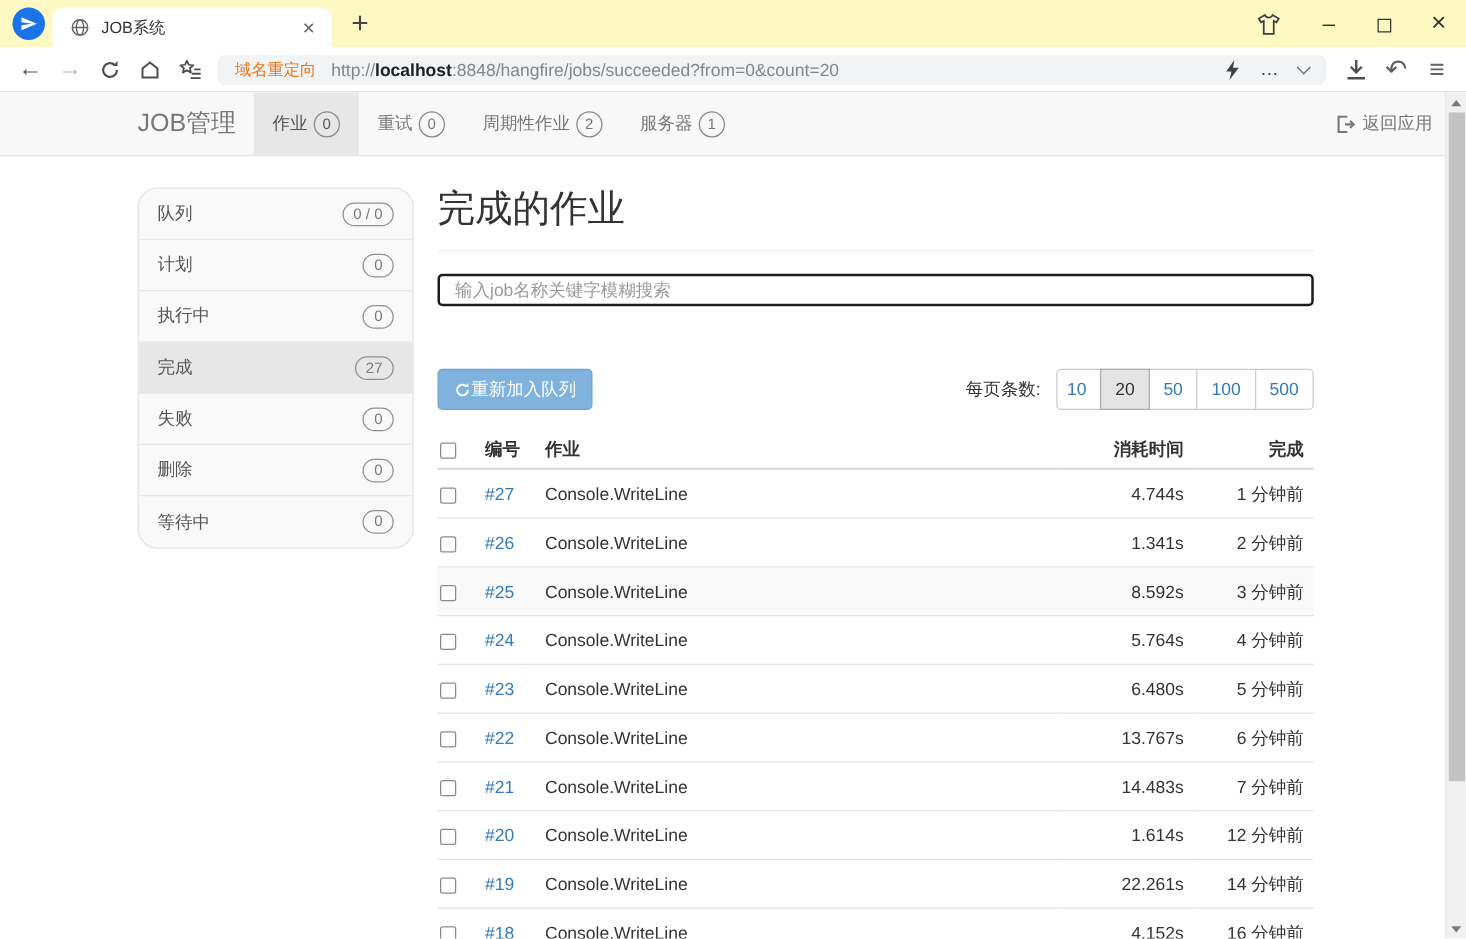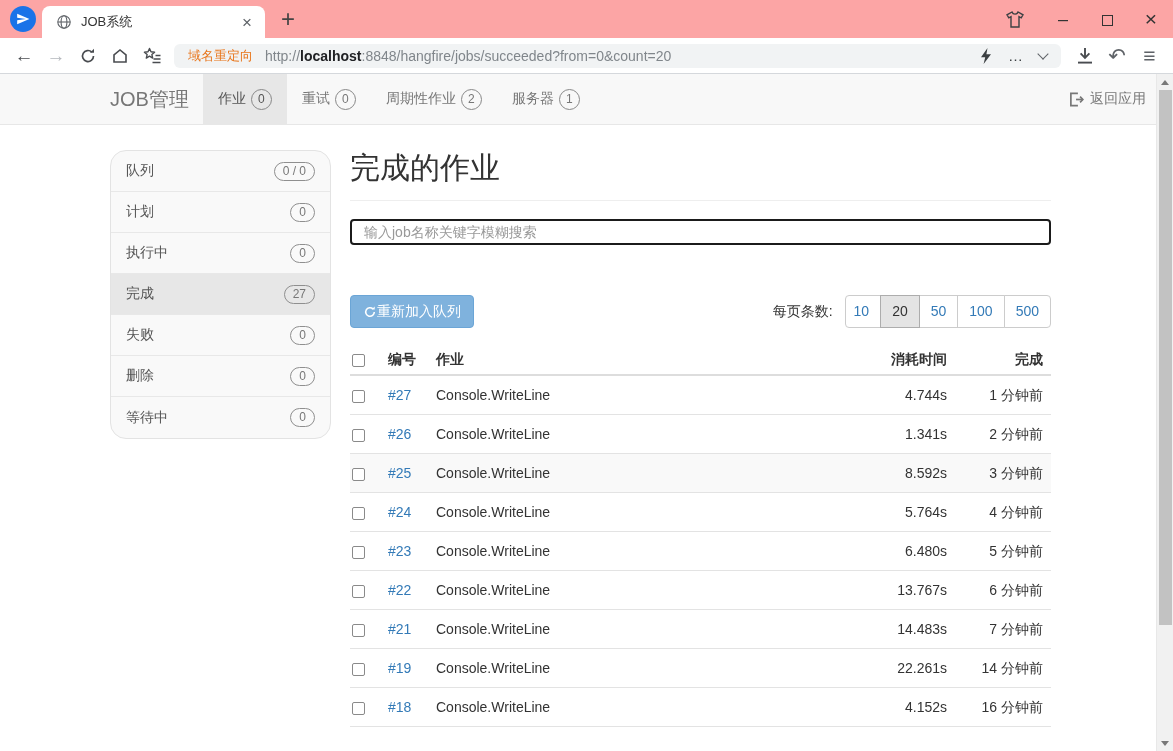--- a/index.html
+++ b/index.html
@@ -4,21 +4,21 @@
 <style>
   * { box-sizing: border-box; }
   html,body { margin:0; padding:0; }
   body {
     width:1173px; height:751px; overflow:hidden; background:#fff;
     font-family:"Liberation Sans","DejaVu Sans",sans-serif;
     -webkit-font-smoothing:antialiased;
   }
 
   
-  .tabstrip { height:38px; background:#fca5a5; display:flex; align-items:center; }
+  .tabstrip { height:38px; background:#fef9c3; display:flex; align-items:center; }
   .logo { width:26px; height:26px; border-radius:50%; background:#1a73e8;
           margin:0 6px 0 10px; display:flex; align-items:center; justify-content:center; flex:0 0 auto; }
   .tab { width:223px; height:32px; background:#fff; border-radius:8px 8px 0 0;
          align-self:flex-end; display:flex; align-items:center; padding:0 8px; }
   .favicon { display:flex; margin-left:6px; }
   .tab-title { font-size:13px; color:#333; margin-left:9px; flex:1; white-space:nowrap; overflow:hidden; }
   .tab-close { color:#5f6368; font-size:17px; padding:0 5px; line-height:1; }
   .newtab { font-size:24px; color:#444; margin-left:16px; font-weight:300; line-height:1; }
   .flex-sp { flex:1; }
   .tshirt { margin-right:16px; display:flex; }
@@ -333,20 +333,27 @@
           </tr>
           <tr>
             <td class="chk"><input type="checkbox" style=""></td>
             <td class="idcol"><a class="id-link">#21</a></td>
             <td>Console.WriteLine</td>
             <td class="num">14.483s</td>
             <td class="num">7 分钟前</td>
           </tr>
           <tr>
             <td class="chk"><input type="checkbox" style=""></td>
+            <td class="idcol"><a class="id-link">#20</a></td>
+            <td>Console.WriteLine</td>
+            <td class="num">1.614s</td>
+            <td class="num">12 分钟前</td>
+          </tr>
+          <tr>
+            <td class="chk"><input type="checkbox" style=""></td>
             <td class="idcol"><a class="id-link">#19</a></td>
             <td>Console.WriteLine</td>
             <td class="num">22.261s</td>
             <td class="num">14 分钟前</td>
           </tr>
           <tr>
             <td class="chk"><input type="checkbox" style=""></td>
             <td class="idcol"><a class="id-link">#18</a></td>
             <td>Console.WriteLine</td>
             <td class="num">4.152s</td>

